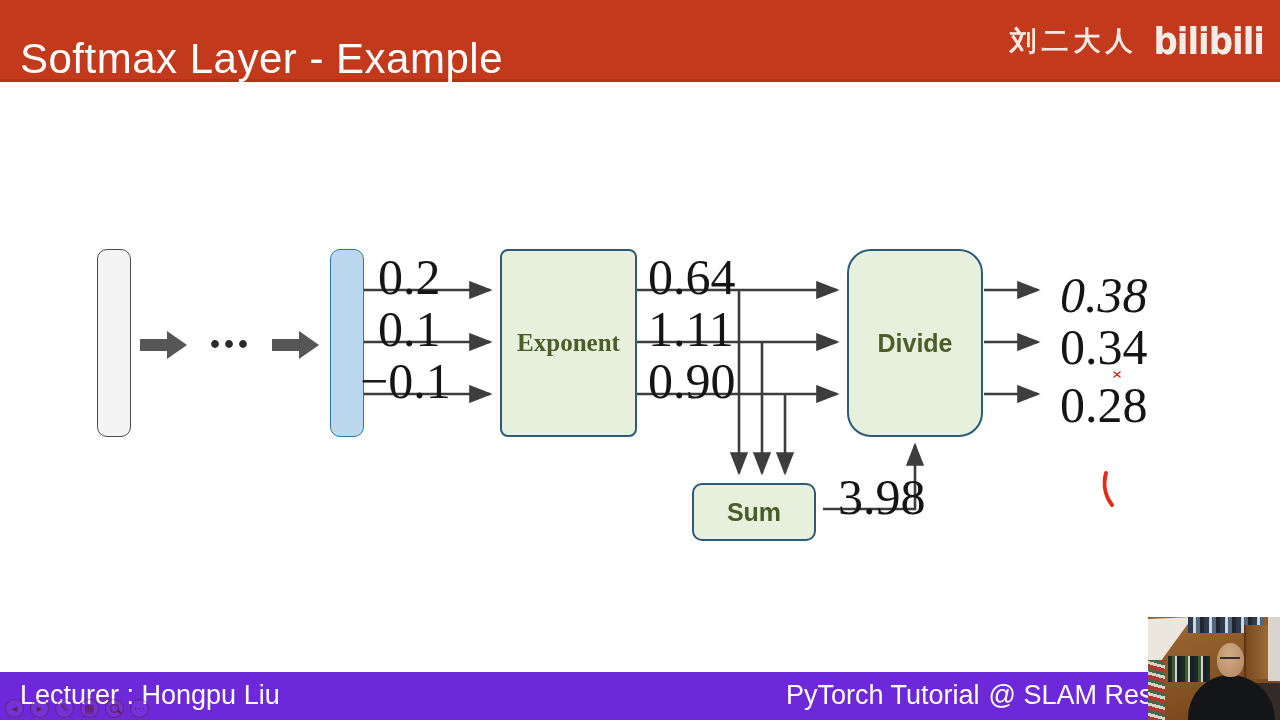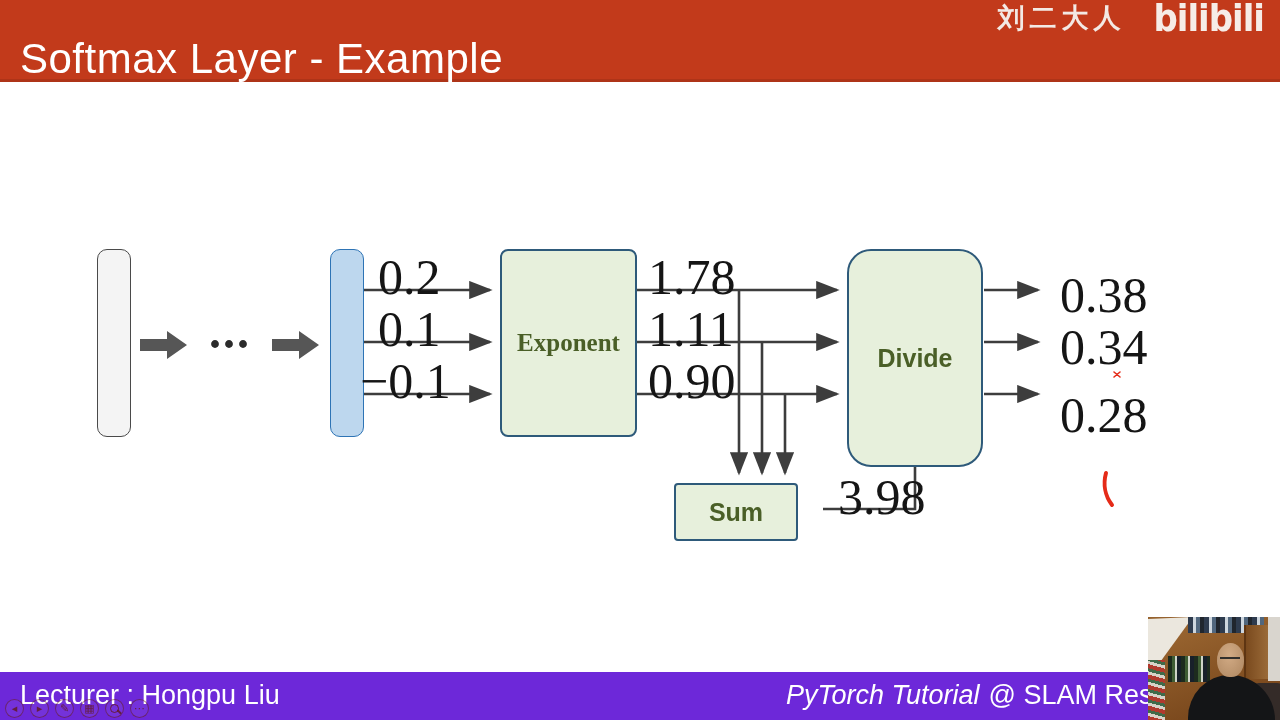--- a/index.html
+++ b/index.html
@@ -5,33 +5,33 @@
   * { margin:0; padding:0; box-sizing:border-box; }
   html,body { width:1280px; height:720px; }
   body { font-family:"Liberation Sans", sans-serif; background:#fff; overflow:hidden; }
   .stage { position:relative; width:1280px; height:720px; background:#fff; overflow:hidden; }
 
   
   .header { position:absolute; left:0; top:0; width:1280px; height:82px;
             background:#c23a1b; border-bottom:3px solid rgba(0,0,0,0.10);
             display:flex; align-items:center; }
   .title { color:#ffffff; font-size:42px; font-weight:400; letter-spacing:0.5px; margin-left:20px; white-space:nowrap;margin-top:39px; }
-  .brand { position:absolute; right:16px; top:0; height:82px; display:flex; gap:28px; }
+  .brand { position:absolute; right:16px; top:0; height:82px; display:flex; align-items:center; gap:16px; }
   .channel { color:#f3e9e4; font-size:27px; font-weight:600; letter-spacing:5px;
              font-family:"DejaVu Sans", sans-serif; }
   .logo { color:#f6ece7; font-size:34px; font-weight:800; letter-spacing:-1px;
           font-family:"DejaVu Sans", sans-serif; transform:scaleY(1.08); }
 
   
   .footer { position:absolute; left:0; top:672px; width:1280px; height:48px; background:#6d28d9; }
   .footer .ftext { position:absolute; color:#fff; font-size:27px; font-weight:400; top:8px; white-space:nowrap; }
   .f-lect { left:20px; }
   .f-num  { left:465px; }
   .f-course { left:786px; }
-  .f-course .it { font-style:italic; }
+  .f-course .it { }
   .f-course .rest { margin-left:9px; }
 
   
   .controls { position:absolute; left:5px; top:699px; display:flex; gap:6px; }
   .ctrl { width:19px; height:19px; border-radius:50%; border:1px solid rgba(96,22,6,0.50);
           background:rgba(255,255,255,0.05); color:rgba(96,22,6,0.72);
           font-size:11px; line-height:17px; text-align:center;
           font-family:"DejaVu Sans", sans-serif; position:relative; }
   .ctrl.mag::before { content:""; position:absolute; left:4px; top:4px; width:7px; height:7px;
           border:1.5px solid rgba(96,22,6,0.72); border-radius:50%; }
@@ -41,22 +41,22 @@
   
   .svgwrap { position:absolute; left:0; top:0; width:1280px; height:720px; }
   .vec { position:absolute; width:34px; height:188px; top:249px; border-radius:10px; }
   .vec-in  { left:97px;  background:#f4f4f4; border:1.6px solid #4a4a4a; }
   .vec-hid { left:330px; background:#bdd7ee; border:1.6px solid #2e74b5; }
 
   .opbox { position:absolute; background:#e7f0dc; border:2px solid #2e5a7a;
            display:flex; align-items:center; justify-content:center;
            color:#4a5f27; font-weight:bold; font-size:25px; }
   .box-exp { left:500px; top:249px; width:137px; height:188px; border-radius:8px;font-family:Liberation Serif, serif; }
-  .box-div { left:847px; top:249px; width:136px; height:218px; border-radius:24px; }
-  .box-sum { left:674px; top:483px; width:124px; height:58px; border-radius:4px;justify-content:center; }
+  .box-div { left:847px; top:249px; width:136px; height:188px; border-radius:24px; }
+  .box-sum { left:692px; top:483px; width:124px; height:58px; border-radius:10px;justify-content:center; }
 
   .num { position:absolute; font-family:"Liberation Serif", serif; font-size:50px;
          line-height:1; color:#151515; white-space:nowrap; }
   .dots { position:absolute; left:209px; top:308px; font-family:"Liberation Serif", serif;
           font-size:48px; font-weight:bold; letter-spacing:2px; color:#2b2b2b; line-height:1; }
 
   
   .webcam { position:absolute; left:1148px; top:617px; width:132px; height:103px;
             overflow:hidden; background:linear-gradient(160deg,#96622e 20%,#7c4a1e 75%); }
   .wc-wall { position:absolute; right:0; top:0; width:9%; height:62%; background:#d9d5ce; }
@@ -135,29 +135,29 @@
     <span>Divide</span>
   </div>
   <div class="opbox box-sum">
     <span>Sum</span>
   </div>
 
   <div class="num" style="left:378px; top:252px;">0.2</div>
   <div class="num" style="left:378px; top:304px;text-align:center;">0.1</div>
   <div class="num" style="left:360px; top:356px;">−0.1</div>
 
-  <div class="num" style="left:648px; top:252px;">1.78</div>
+  <div class="num" style="left:648px; top:252px;">0.64</div>
   <div class="num" style="left:648px; top:304px;text-align:center;">1.11</div>
   <div class="num" style="left:648px; top:356px;">0.90</div>
 
   <div class="num" style="left:838px; top:472px;">3.98</div>
 
-  <div class="num" style="left:1060px; top:270px;">0.38</div>
+  <div class="num" style="left:1060px; top:270px;font-style:italic;">0.38</div>
   <div class="num" style="left:1060px; top:322px;">0.34</div>
-  <div class="num" style="left:1060px; top:390px;">0.28</div>
+  <div class="num" style="left:1060px; top:380px;">0.28</div>
 
   <div class="footer">
     <span class="ftext f-lect">Lecturer : Hongpu Liu</span>
     <span class="ftext f-course"><span class="it">PyTorch Tutorial</span><span class="rest">@ SLAM Resea</span></span>
   </div>
 
   <div class="controls">
     <div class="ctrl">◂</div>
     <div class="ctrl">▸</div>
     <div class="ctrl">✎</div>

